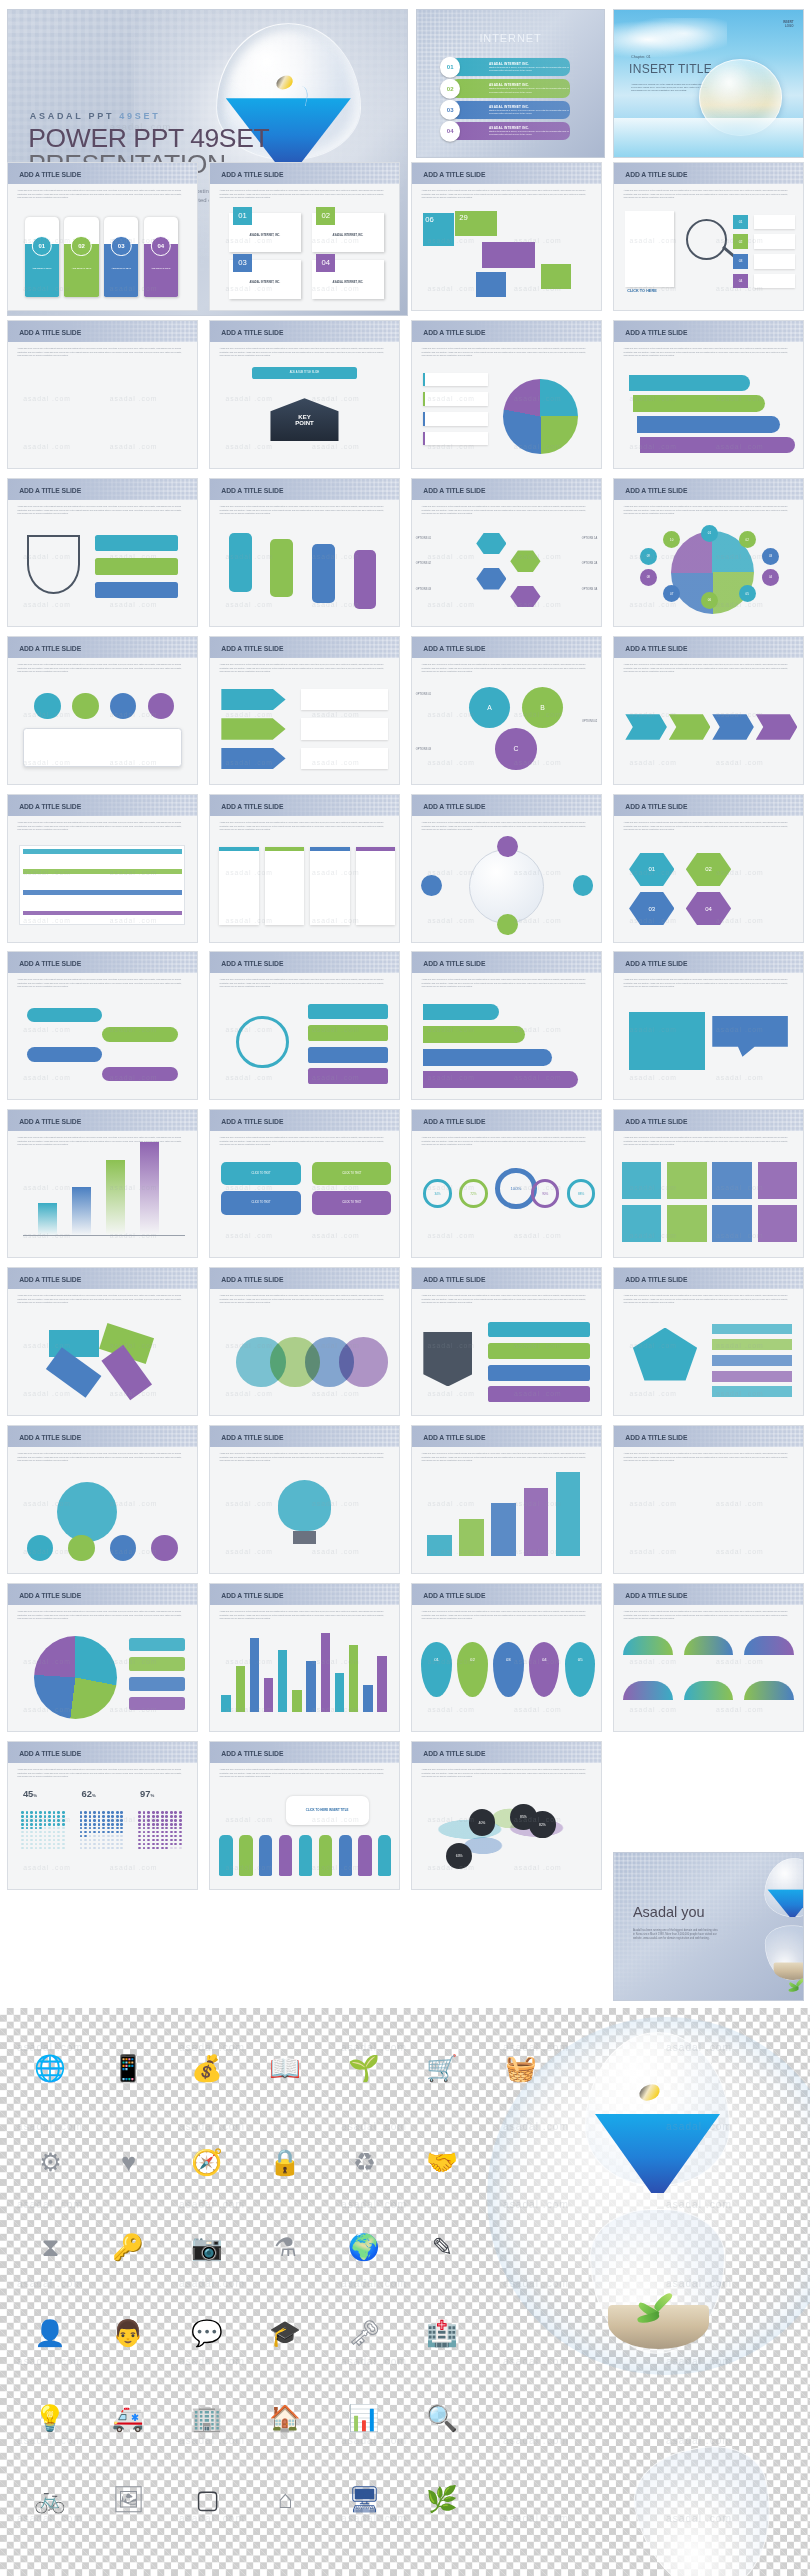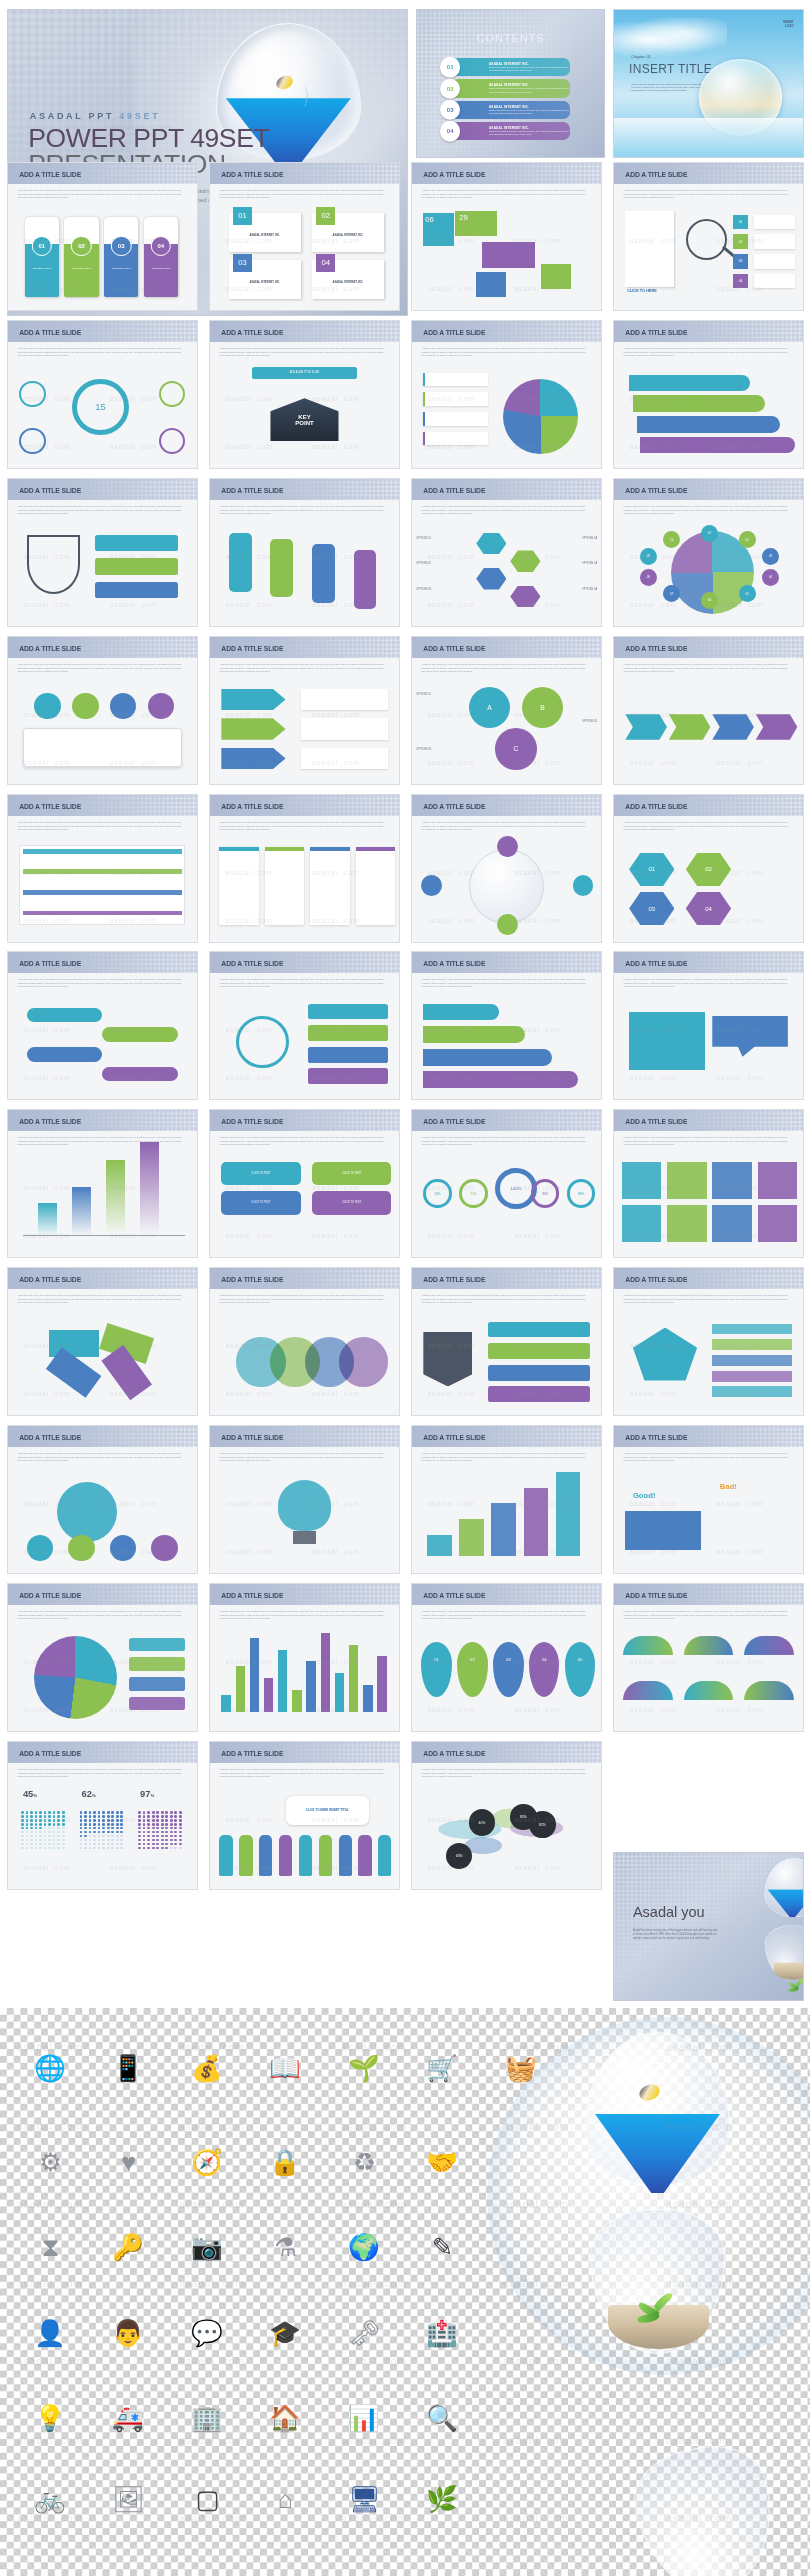--- a/index.html
+++ b/index.html
@@ -314,21 +314,21 @@
     <div class="hero-title">
       <span>POWER PPT 49SET</span>
       <span class="l2">PRESENTATION</span>
     </div>
     <div class="hero-body">Asadal has been running one of the biggest domain and web hosting sites in Korea since March 1998. More than 3,000,000 people have visited our website.  www.asadal.com for domain registration and web hosting.</div>
     <div class="hero-logo"><span>INSERT</span> <b>LOGO</b></div>
   </div>
 
   <div class="contents" style="left:416px;top:8.5px;width:189px;height:149px;">
     <div class="mos"></div>
-    <h3>CONTENTS</h3>
+    <h3>INTERNET</h3>
     <div id="contents-rows">
         <div class="crow" style="top: 33%; background: linear-gradient(90deg, rgb(58, 172, 196), rgba(58, 172, 196, 0.8));">
           <div class="num" style="color:#3aacc4">01</div>
           <div class="ct">
             <b>ASADAL INTERNET INC.</b>
             <span>Started its business in Seoul, Korea in February 1998 with the fundamental goal of providing better internet service to the world.</span>
           </div>
         </div>
         <div class="crow" style="top: 47.5%; background: linear-gradient(90deg, rgb(140, 193, 82), rgba(140, 193, 82, 0.8));">
           <div class="num" style="color:#8cc152">02</div>
@@ -475,27 +475,20 @@
           <div class="wm" style="left: 15.4px; top: 101px; font-size: 6.8px;">asadal .com</div>
           <div class="wm" style="left: 102px; top: 101px; font-size: 6.8px;">asadal .com</div>
         </div>
       </div>
       <div class="slide" style="left: 6.8px; top: 320px; width: 191px; height: 149px;">
         <div class="hdr">
           <div class="hdr-t">ADD A TITLE SLIDE</div>
         </div>
         <div class="body">
           <div class="lede">Asadal has been running one of the biggest domain and web hosting sites in Korea since March 1998. More than 3,000,000 people have visited our website, www.asadal.com for domain registration and web hosting. Asadal has been running one of the biggest domain and web hosting sites in Korea since March 1998. More than 3,000,000 people have visited our website, www.asadal.com for domain registration and web hosting.</div>
-          <div style="position: absolute; inset: 18% 0px 4%;">
-            <div style="position:absolute;left:34%;top:14%;width:30%;aspect-ratio:1;border-radius:50%;border:5.1px solid #3aacc4;display:flex;align-items:center;justify-content:center;color:#3aacc4;font-size:9.4px">15</div>
-            <div style="position:absolute;left:6%;top:16%;width:14%;aspect-ratio:1;border-radius:50%;border:2.6px solid #3aacc4"></div>
-            <div style="position:absolute;left:80%;top:16%;width:14%;aspect-ratio:1;border-radius:50%;border:2.6px solid #8cc152"></div>
-            <div style="position:absolute;left:6%;top:64%;width:14%;aspect-ratio:1;border-radius:50%;border:2.6px solid #4a7fc1"></div>
-            <div style="position:absolute;left:80%;top:64%;width:14%;aspect-ratio:1;border-radius:50%;border:2.6px solid #8e63b0"></div>
-          </div>
           <div class="wm" style="left: 15.4px; top: 53px; font-size: 6.8px;">asadal .com</div>
           <div class="wm" style="left: 102px; top: 53px; font-size: 6.8px;">asadal .com</div>
           <div class="wm" style="left: 15.4px; top: 101px; font-size: 6.8px;">asadal .com</div>
           <div class="wm" style="left: 102px; top: 101px; font-size: 6.8px;">asadal .com</div>
         </div>
       </div>
       <div class="slide" style="left: 209px; top: 320px; width: 191px; height: 149px;">
         <div class="hdr">
           <div class="hdr-t">ADD A TITLE SLIDE</div>
         </div>
@@ -1064,25 +1057,20 @@
           <div class="wm" style="left: 15.4px; top: 101px; font-size: 6.8px;">asadal .com</div>
           <div class="wm" style="left: 102px; top: 101px; font-size: 6.8px;">asadal .com</div>
         </div>
       </div>
       <div class="slide" style="left: 613px; top: 1425px; width: 191px; height: 149px;">
         <div class="hdr">
           <div class="hdr-t">ADD A TITLE SLIDE</div>
         </div>
         <div class="body">
           <div class="lede">Asadal has been running one of the biggest domain and web hosting sites in Korea since March 1998. More than 3,000,000 people have visited our website, www.asadal.com for domain registration and web hosting. Asadal has been running one of the biggest domain and web hosting sites in Korea since March 1998. More than 3,000,000 people have visited our website, www.asadal.com for domain registration and web hosting.</div>
-          <div style="position: absolute; inset: 18% 0px 4%;">
-            <div style="position:absolute;left:6%;top:42%;width:40%;height:40%;background:#4a7fc1"></div>
-            <div style="position:absolute;left:56%;top:12%;font-size:7.7px;color:#e8a33d;font-weight:bold">Bad!</div>
-            <div style="position:absolute;left:10%;top:22%;font-size:7.7px;color:#3aacc4;font-weight:bold">Good!</div>
-          </div>
           <div class="wm" style="left: 15.4px; top: 53px; font-size: 6.8px;">asadal .com</div>
           <div class="wm" style="left: 102px; top: 53px; font-size: 6.8px;">asadal .com</div>
           <div class="wm" style="left: 15.4px; top: 101px; font-size: 6.8px;">asadal .com</div>
           <div class="wm" style="left: 102px; top: 101px; font-size: 6.8px;">asadal .com</div>
         </div>
       </div>
       <div class="slide" style="left: 6.8px; top: 1583px; width: 191px; height: 149px;">
         <div class="hdr">
           <div class="hdr-t">ADD A TITLE SLIDE</div>
         </div>

